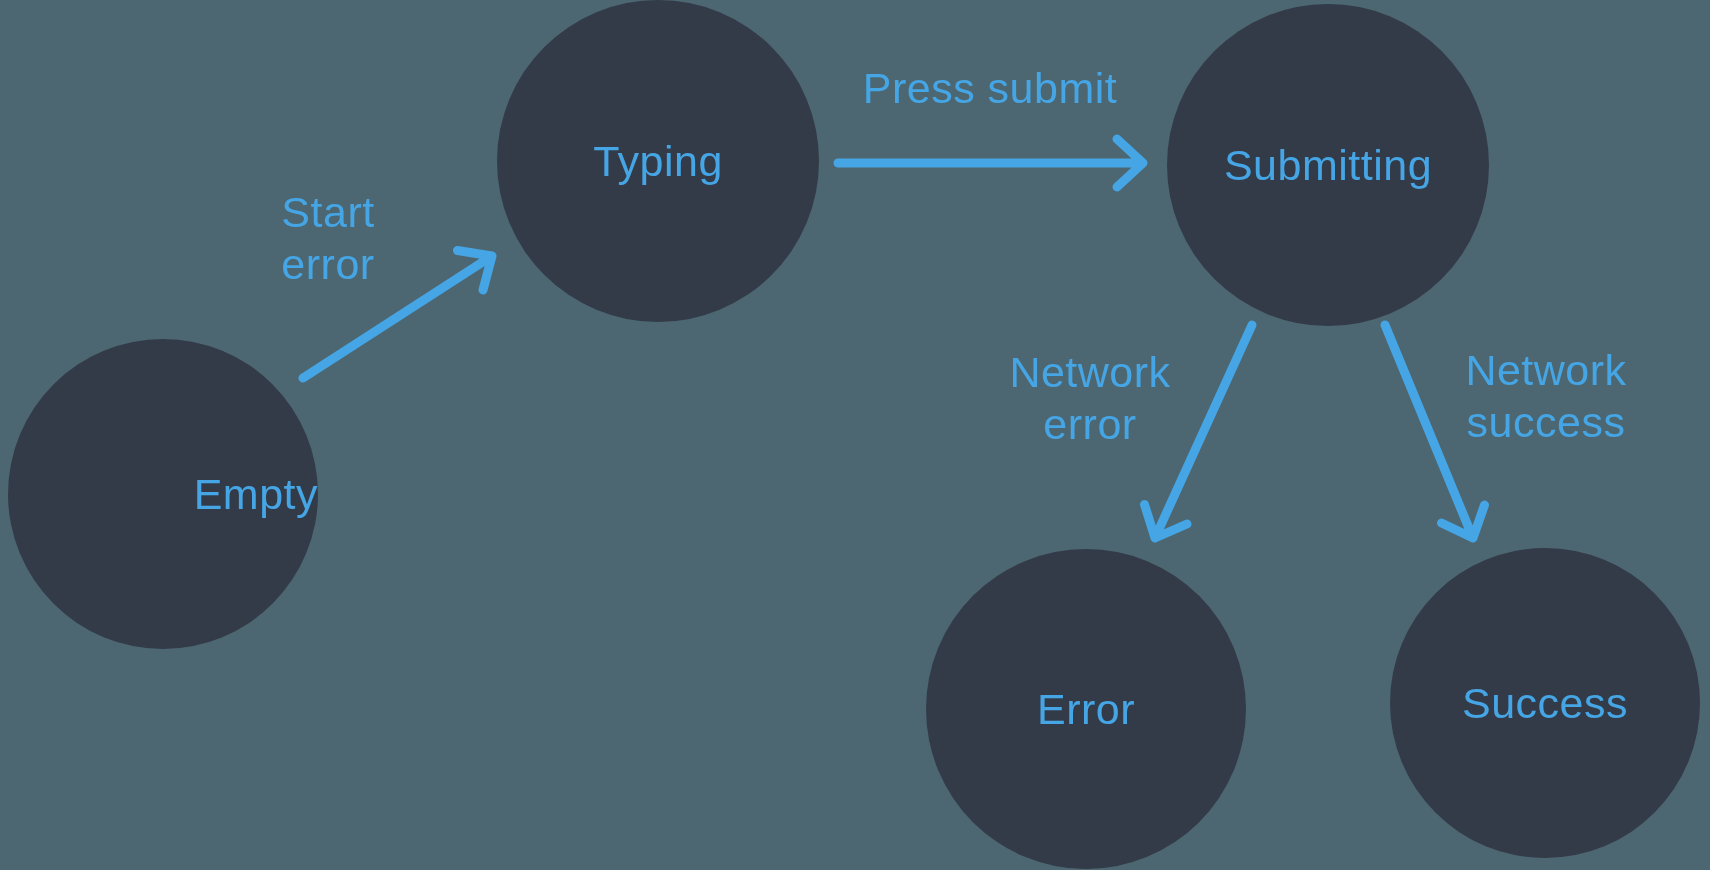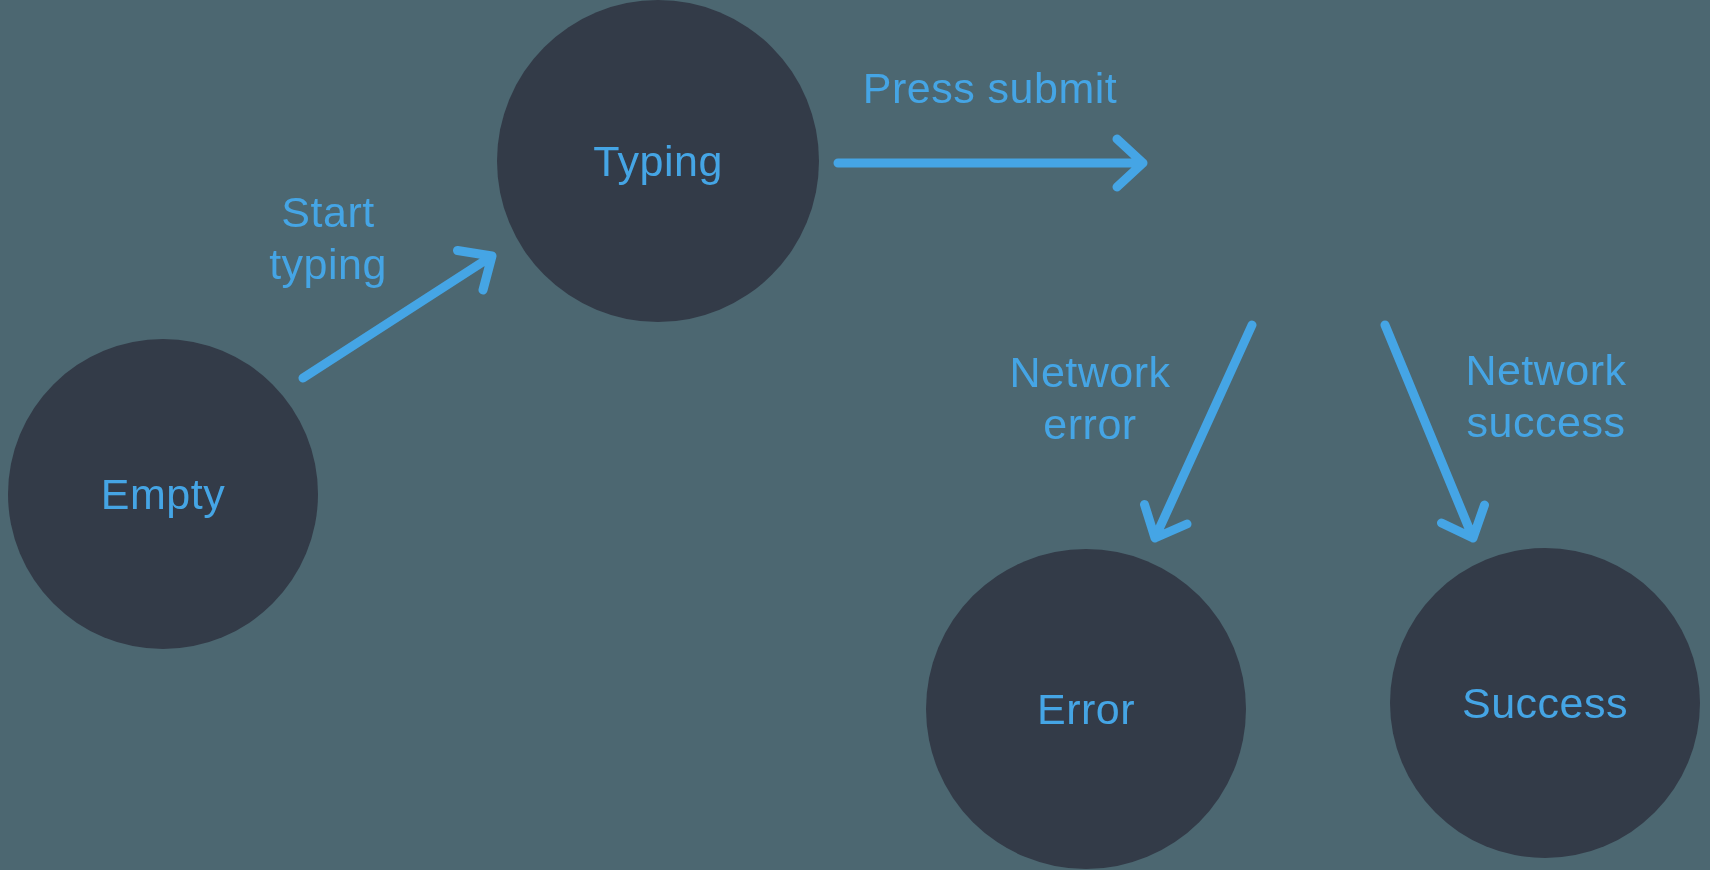--- a/index.html
+++ b/index.html
@@ -38,21 +38,21 @@
     align-items: center;
     justify-content: center;
   }
   .state-node .state-label {
     color: #45A5E5;
     font-size: 43px;
     font-weight: 500;
     letter-spacing: 0.5px;
     text-align: center;
   }
-  .node-empty      { left:   8px; top: 339px; width: 310px; height: 310px; }
+  .node-empty      { left:   8px; top: 339px; width: 310px; height: 310px; justify-content: flex-end; }
   .node-typing     { left: 497px; top:   0px; width: 322px; height: 322px; }
   .node-submitting { left:1167px; top:   4px; width: 322px; height: 322px; }
   .node-error      { left: 926px; top: 549px; width: 320px; height: 320px; }
   .node-success    { left:1390px; top: 548px; width: 310px; height: 310px; }
   .edge-label {
     position: absolute;
     transform: translate(-50%, -50%);
     color: #45A5E5;
     font-size: 43px;
     font-weight: 400;
@@ -79,31 +79,34 @@
   </svg>
 
   <div class="state-node node-empty">
     <span class="state-label">Empty</span>
   </div>
 
   <div class="state-node node-typing">
     <span class="state-label">Typing</span>
   </div>
 
+  <div class="state-node node-submitting">
+    <span class="state-label">Submitting</span>
+  </div>
 
   <div class="state-node node-error">
     <span class="state-label">Error</span>
   </div>
 
   <div class="state-node node-success">
     <span class="state-label">Success</span>
   </div>
 
   <div class="edge-label label-start-typing">Start
-typing</div>
+error</div>
 
   <div class="edge-label label-press-submit">Press submit</div>
 
   <div class="edge-label label-network-error">Network
 error</div>
 
   <div class="edge-label label-network-success">Network
 success</div>
 
 </div>

